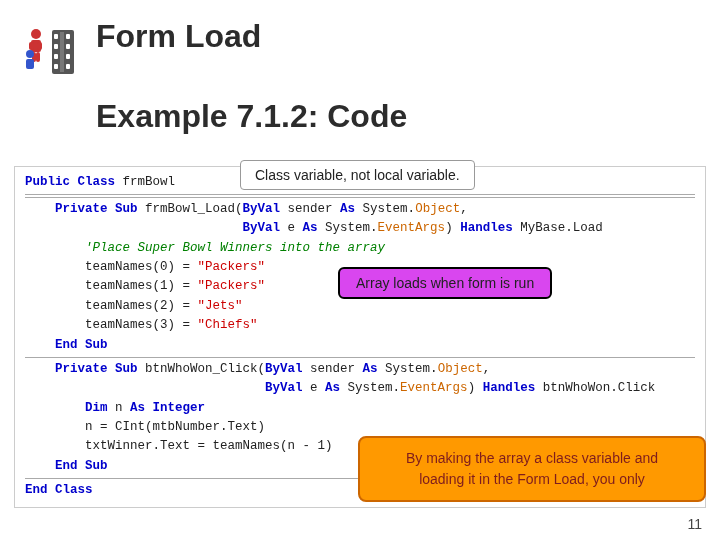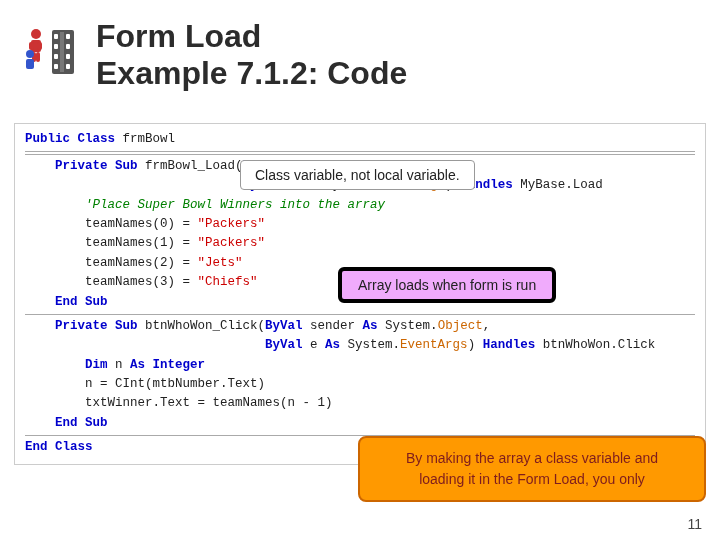--- a/index.html
+++ b/index.html
@@ -23,20 +23,21 @@
     .logo-icon {
       width: 60px;
       height: 60px;
       flex-shrink: 0;
       margin-top: 4px;
     }
 
     .title-block {
       display: flex;
       flex-direction: column;
+      gap: 43px;
     }
 
     .title-line {
       font-size: 32px;
       font-weight: bold;
       color: #2c2c2c;
       line-height: 1.15;
     }
 
     
@@ -70,22 +71,22 @@
       padding: 6px 14px;
       font-size: 14px;
       color: #222;
       font-family: Arial, sans-serif;
       font-weight: normal;
       white-space: nowrap;
     }
 
     .callout-yellow {
       position: absolute;
-      background: #f0abfc;
-      border: 4px solid #000000;
+      background: #d946ef;
+      border: 2px solid #000000;
       border-radius: 6px;
       padding: 6px 16px;
       font-size: 14px;
       color: #222;
       font-family: Arial, sans-serif;
       font-weight: normal;
       white-space: nowrap;
     }
 
     .callout-orange {

